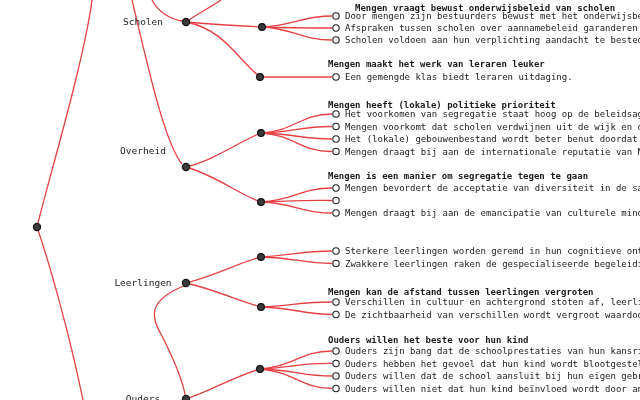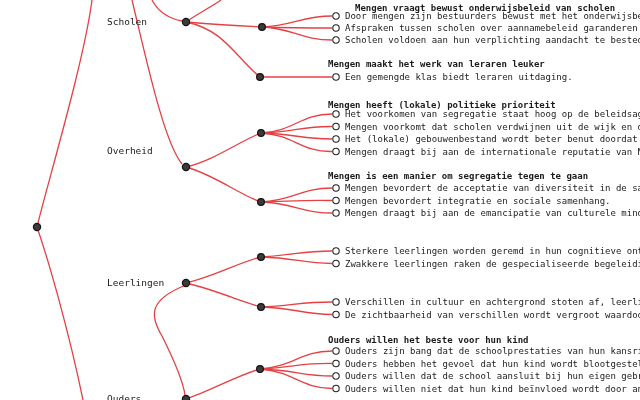--- a/index.html
+++ b/index.html
@@ -9,21 +9,21 @@
     font-family:"DejaVu Sans Mono","Liberation Mono",monospace;
     color:var(--text,#1b1b1b);
   }
   svg.links{position:absolute;left:0;top:0;}
   svg.links path{fill:none;stroke:var(--edge,#e74043);stroke-width:1.3;}
   svg.links circle.bnode{fill:var(--node-fill,#3b3b3b);stroke:var(--node-stroke,#141414);stroke-width:1.2;}
   svg.links circle.lnode{fill:var(--leaf-fill,#fff);stroke:var(--leaf-stroke,#222);stroke-width:1.1;}
   .txt{position:absolute;white-space:nowrap;font-size:9px;line-height:12px;}
   .hdr{font-weight:bold;left:328px;}
   .itm{left:345px;}
-  .cat{position:absolute;width:72px;text-align:left;font-size:9.5px;line-height:11px;left:107px;white-space:nowrap;}
+  .cat{position:absolute;width:72px;text-align:center;font-size:9.5px;line-height:11px;left:107px;white-space:nowrap;}
 </style>
 </head>
 <body>
 
 <div class="stage">
 
   <svg class="links" width="640" height="400" viewBox="0 0 640 400">
 
     <g>
       <path d="M92,0 C84,62 47,185 37,227"></path>
@@ -114,26 +114,26 @@
   <div class="txt itm" style="top:71px;">Een gemengde klas biedt leraren uitdaging.</div>
 
   <div class="txt hdr" style="top:99px;">Mengen heeft (lokale) politieke prioriteit</div>
   <div class="txt itm" style="top:108px;">Het voorkomen van segregatie staat hoog op de beleidsagenda,</div>
   <div class="txt itm" style="top:120.5px;">Mengen voorkomt dat scholen verdwijnen uit de wijk en daarme</div>
   <div class="txt itm" style="top:133px;">Het (lokale) gebouwenbestand wordt beter benut doordat leerl</div>
   <div class="txt itm" style="top:145.5px;">Mengen draagt bij aan de internationale reputatie van Nederl</div>
 
   <div class="txt hdr" style="top:170px;text-align:right;">Mengen is een manier om segregatie tegen te gaan</div>
   <div class="txt itm" style="top:182px;">Mengen bevordert de acceptatie van diversiteit in de samenle</div>
-  <div class="txt itm" style="top:194.5px;">Mengen bevordert integratie en sociale samenhang.</div>
   <div class="txt itm" style="top:207px;">Mengen draagt bij aan de emancipatie van culturele minderhed</div>
 
   <div class="txt itm" style="top:245px;">Sterkere leerlingen worden geremd in hun cognitieve ontwikke</div>
   <div class="txt itm" style="top:257.5px;">Zwakkere leerlingen raken de gespecialiseerde begeleiding kw</div>
 
+  <div class="txt hdr" style="top:286px;">Mengen kan de afstand tussen leerlingen vergroten</div>
   <div class="txt itm" style="top:296px;">Verschillen in cultuur en achtergrond stoten af, leerlingen</div>
   <div class="txt itm" style="top:308.5px;">De zichtbaarheid van verschillen wordt vergroot waardoor lee</div>
 
   <div class="txt hdr" style="top:334px;">Ouders willen het beste voor hun kind</div>
   <div class="txt itm" style="top:345px;">Ouders zijn bang dat de schoolprestaties van hun kansrijke k</div>
   <div class="txt itm" style="top:357.5px;">Ouders hebben het gevoel dat hun kind wordt blootgesteld aan</div>
   <div class="txt itm" style="top:370px;">Ouders willen dat de school aansluit bij hun eigen gebruiken</div>
   <div class="txt itm" style="top:382.5px;">Ouders willen niet dat hun kind beïnvloed wordt door andere</div>
 
 </div>

